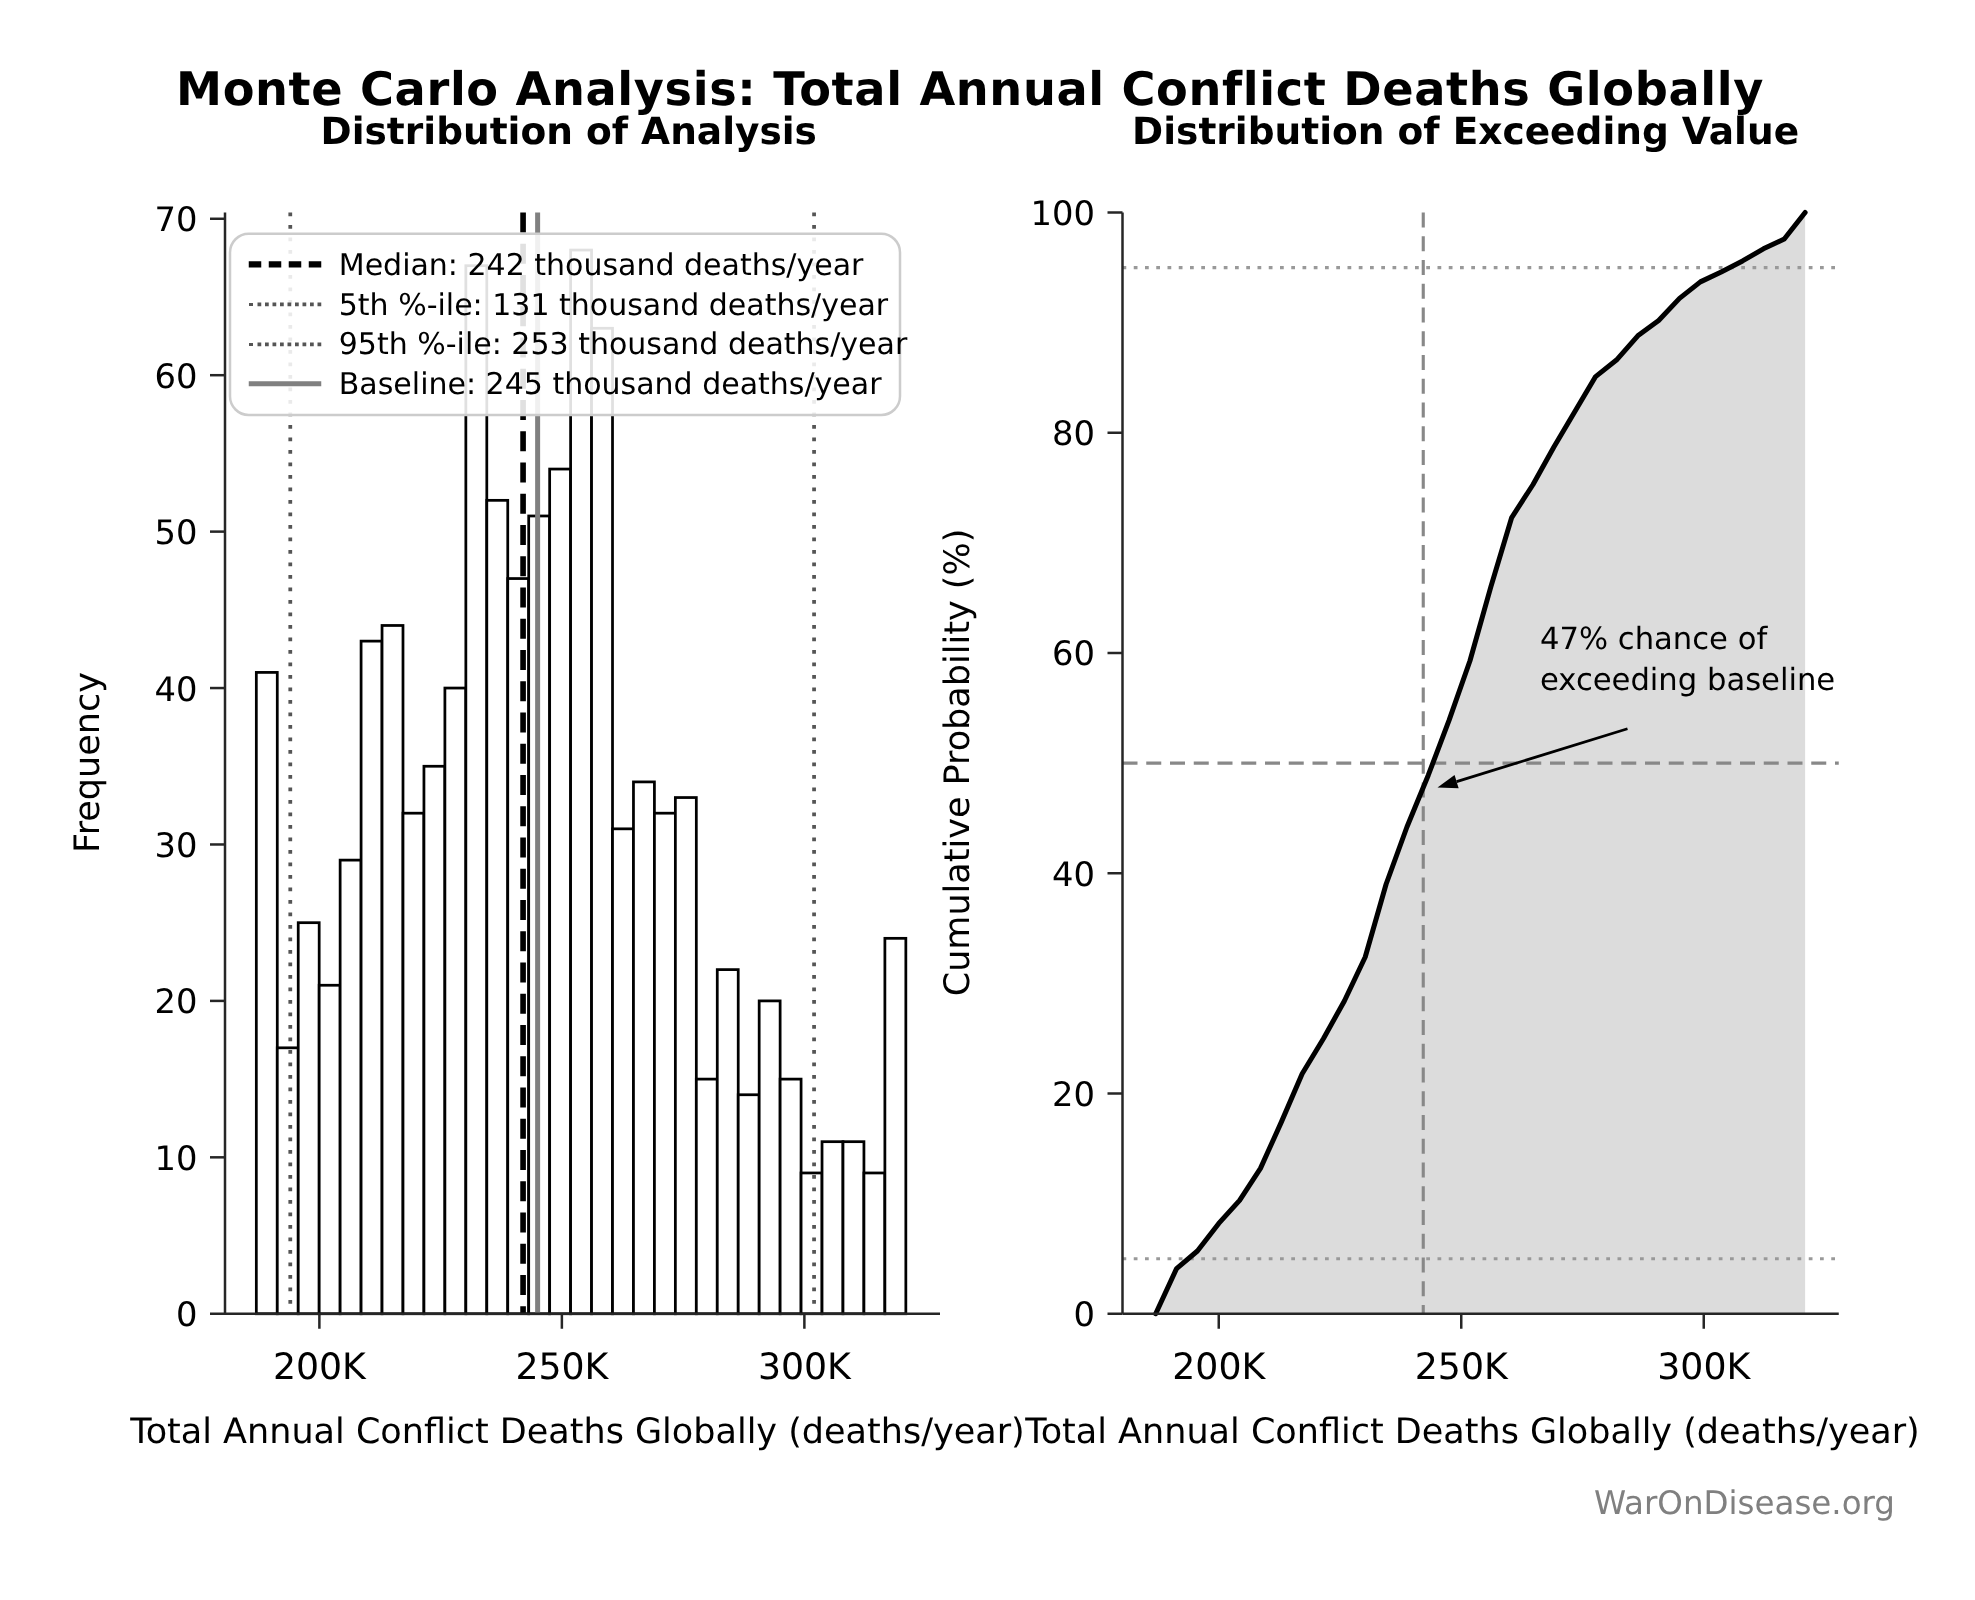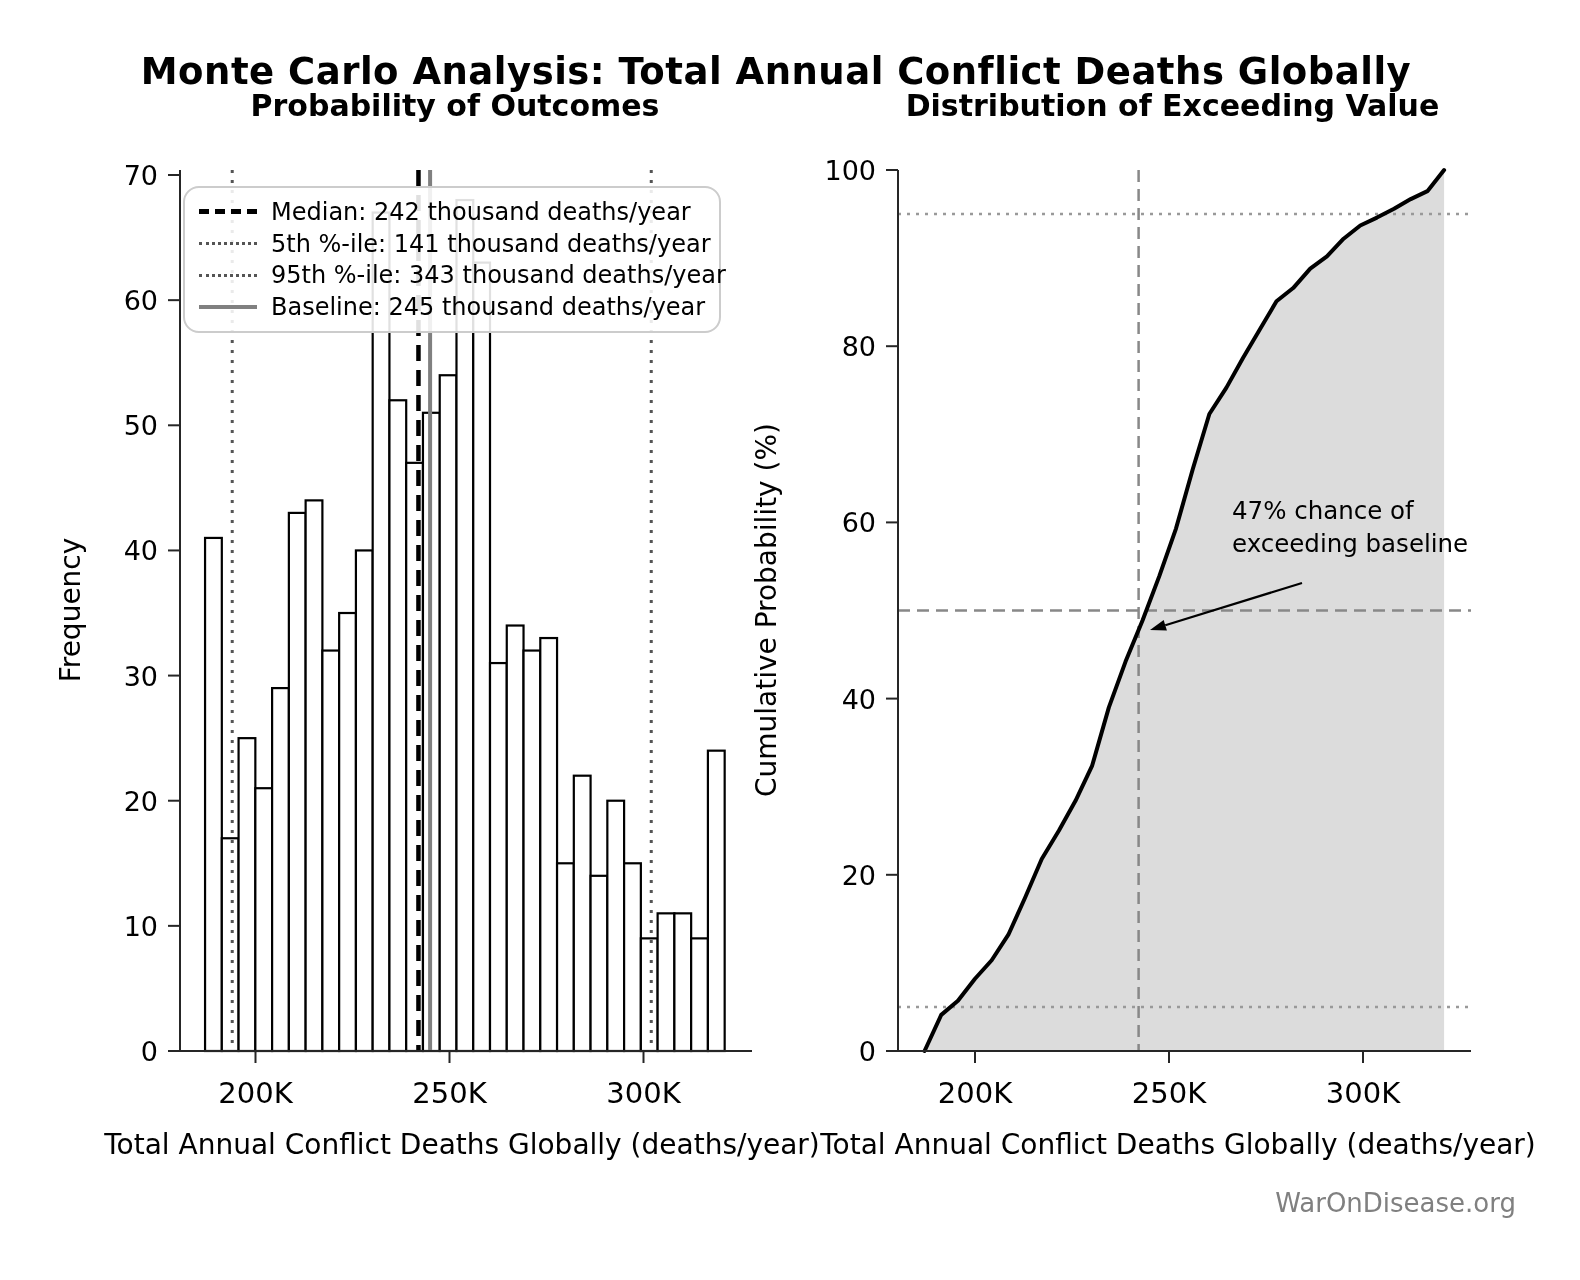--- a/index.html
+++ b/index.html
@@ -123,44 +123,44 @@
       <line x1="1169" y1="1051" x2="1169" y2="1063" stroke="#262626" stroke-width="2"></line>
       <text x="1169" y="1103" text-anchor="middle" font-size="29px" fill="#000">250K</text>
       <line x1="1363" y1="1051" x2="1363" y2="1063" stroke="#262626" stroke-width="2"></line>
       <text x="1363" y="1103" text-anchor="middle" font-size="29px" fill="#000">300K</text>
       <line x1="1302" y1="583" x2="1165.2859262894845" y2="625.2734306868041" stroke="#000" stroke-width="2.2"></line>
       <polygon points="1150,630 1163.6611680880733,620.0188935247937 1166.9106844908956,630.5279678488145" fill="#000"></polygon>
     </svg>
 
   <div id="main-title" class="abs">Monte Carlo Analysis: Total Annual Conflict Deaths Globally</div>
 
-  <div id="left-title" class="abs sub-title">Probability of Outcomes</div>
+  <div id="left-title" class="abs sub-title">Distribution of Analysis</div>
 
   <div id="right-title" class="abs sub-title">Distribution of Exceeding Value</div>
 
   <div id="left-ylabel" class="abs ylabel">Frequency</div>
 
   <div id="right-ylabel" class="abs ylabel">Cumulative Probability (%)</div>
 
   <div id="left-xlabel" class="abs xlabel">Total Annual Conflict Deaths Globally (deaths/year)</div>
 
   <div id="right-xlabel" class="abs xlabel">Total Annual Conflict Deaths Globally (deaths/year)</div>
 
   <div id="legend" class="abs">
     <div class="legend-row">
       <div class="legend-sample ls-dashed-black"></div>
       <div class="legend-label">Median: 242 thousand deaths/year</div>
     </div>
     <div class="legend-row">
       <div class="legend-sample ls-dotted-gray"></div>
-      <div class="legend-label">5th %-ile: 141 thousand deaths/year</div>
+      <div class="legend-label">5th %-ile: 131 thousand deaths/year</div>
     </div>
     <div class="legend-row">
       <div class="legend-sample ls-dotted-gray"></div>
-      <div class="legend-label">95th %-ile: 343 thousand deaths/year</div>
+      <div class="legend-label">95th %-ile: 253 thousand deaths/year</div>
     </div>
     <div class="legend-row">
       <div class="legend-sample ls-solid-gray"></div>
       <div class="legend-label">Baseline: 245 thousand deaths/year</div>
     </div>
   </div>
 
   <div id="annotation" class="abs">
     <div>47% chance of</div>
     <div>exceeding baseline</div>

